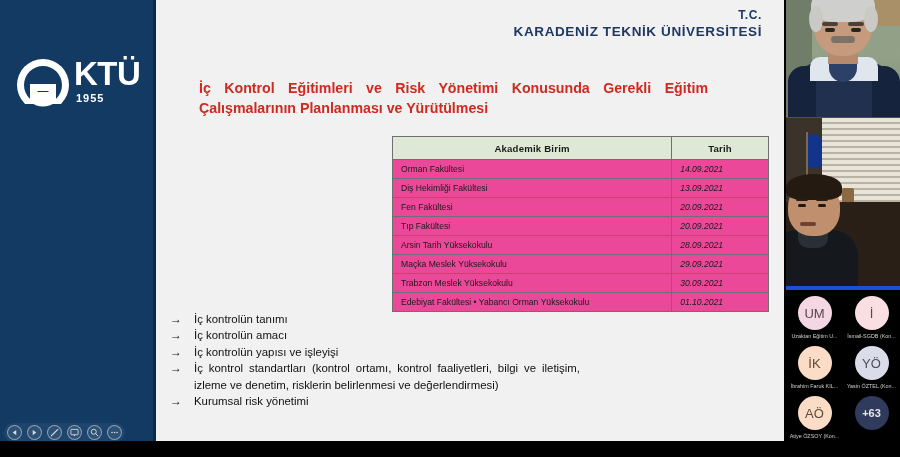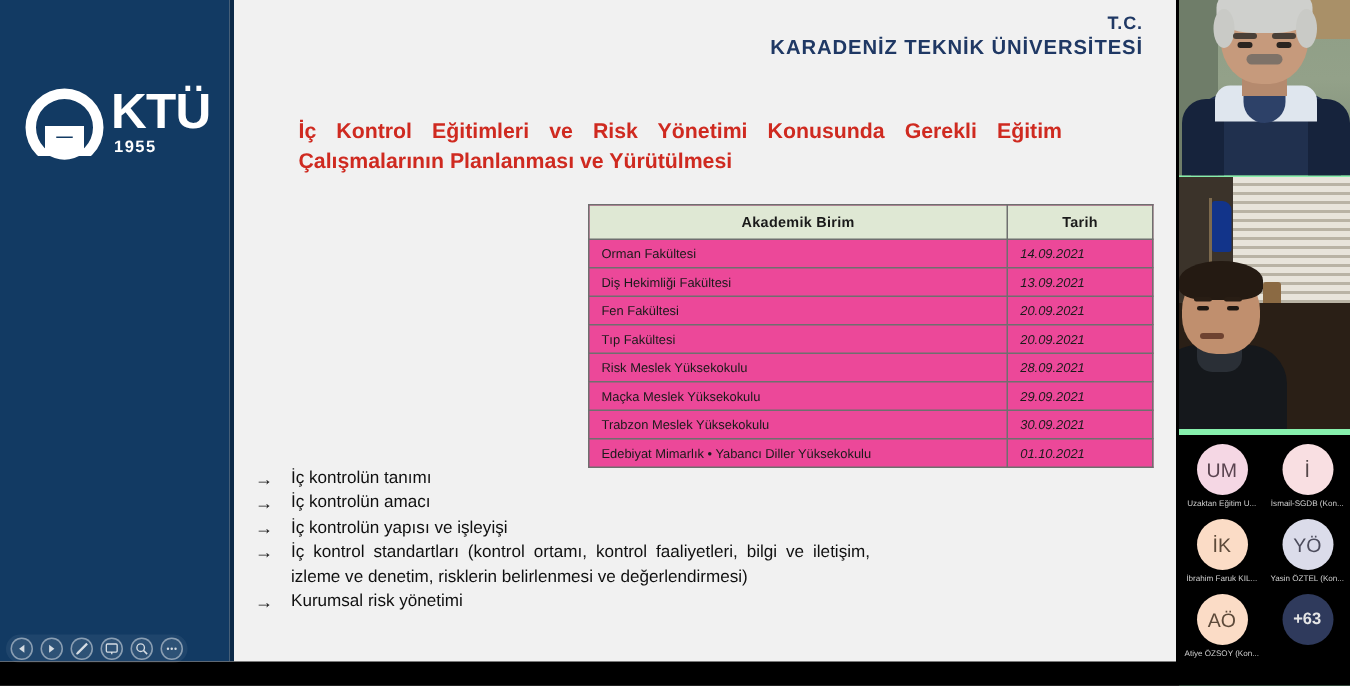--- a/index.html
+++ b/index.html
@@ -145,21 +145,21 @@
     background: rgba(255,255,255,0.07);
     display: flex; align-items: center; justify-content: center;
     color: rgba(255,255,255,0.80);
   }
   .tb-btn svg { display: block; }
 
   
   #rail {
     position: absolute; right: 0; top: 0;
     width: 114px; height: 457px;
-    background: #86efac;
+    background: #1d4ed8;
   }
   .vtile { position: absolute; left: 0; width: 114px; overflow: hidden; }
   #vtile-1 { top: 0; height: 117px; }
   #vtile-2 { top: 118px; height: 168px; }
 
   
   .p1-bg { position:absolute; inset:0; background: linear-gradient(180deg,#8e9e86 0%, #93a189 45%, #7d8c76 100%); }
   .p1-wallL { position:absolute; left:0; top:0; width:26px; height:117px; background:#6f7d69; }
   .p1-frame { position:absolute; left:28px; top:2px; width:30px; height:16px; background:#b39a63; border:2px solid #8d7540; }
   .p1-shelf { position:absolute; left:84px; top:0; width:30px; height:26px; background:#a99068; }
@@ -280,33 +280,33 @@
             </tr>
             <tr>
               <td class="unit">Fen Fakültesi</td>
               <td class="date">20.09.2021</td>
             </tr>
             <tr>
               <td class="unit">Tıp Fakültesi</td>
               <td class="date">20.09.2021</td>
             </tr>
             <tr>
-              <td class="unit">Risk Meslek Yüksekokulu</td>
+              <td class="unit">Arsin Tarih Yüksekokulu</td>
               <td class="date">28.09.2021</td>
             </tr>
             <tr>
               <td class="unit">Maçka Meslek Yüksekokulu</td>
               <td class="date">29.09.2021</td>
             </tr>
             <tr>
               <td class="unit">Trabzon Meslek Yüksekokulu</td>
               <td class="date">30.09.2021</td>
             </tr>
             <tr>
-              <td class="unit">Edebiyat Mimarlık • Yabancı Diller Yüksekokulu</td>
+              <td class="unit">Edebiyat Fakültesi • Yabancı Orman Yüksekokulu</td>
               <td class="date">01.10.2021</td>
             </tr>
           </tbody>
       </table>
 
       <div id="bullets">
           <div class="bullet"><span class="arw">→</span><span>İç kontrolün tanımı</span></div>
           <div class="bullet"><span class="arw">→</span><span>İç kontrolün amacı</span></div>
           <div class="bullet"><span class="arw">→</span><span>İç kontrolün yapısı ve işleyişi</span></div>
           <div class="bullet"><span class="arw">→</span><span>İç kontrol standartları (kontrol ortamı, kontrol faaliyetleri, bilgi ve iletişim, izleme ve denetim, risklerin belirlenmesi ve değerlendirmesi)</span></div>

